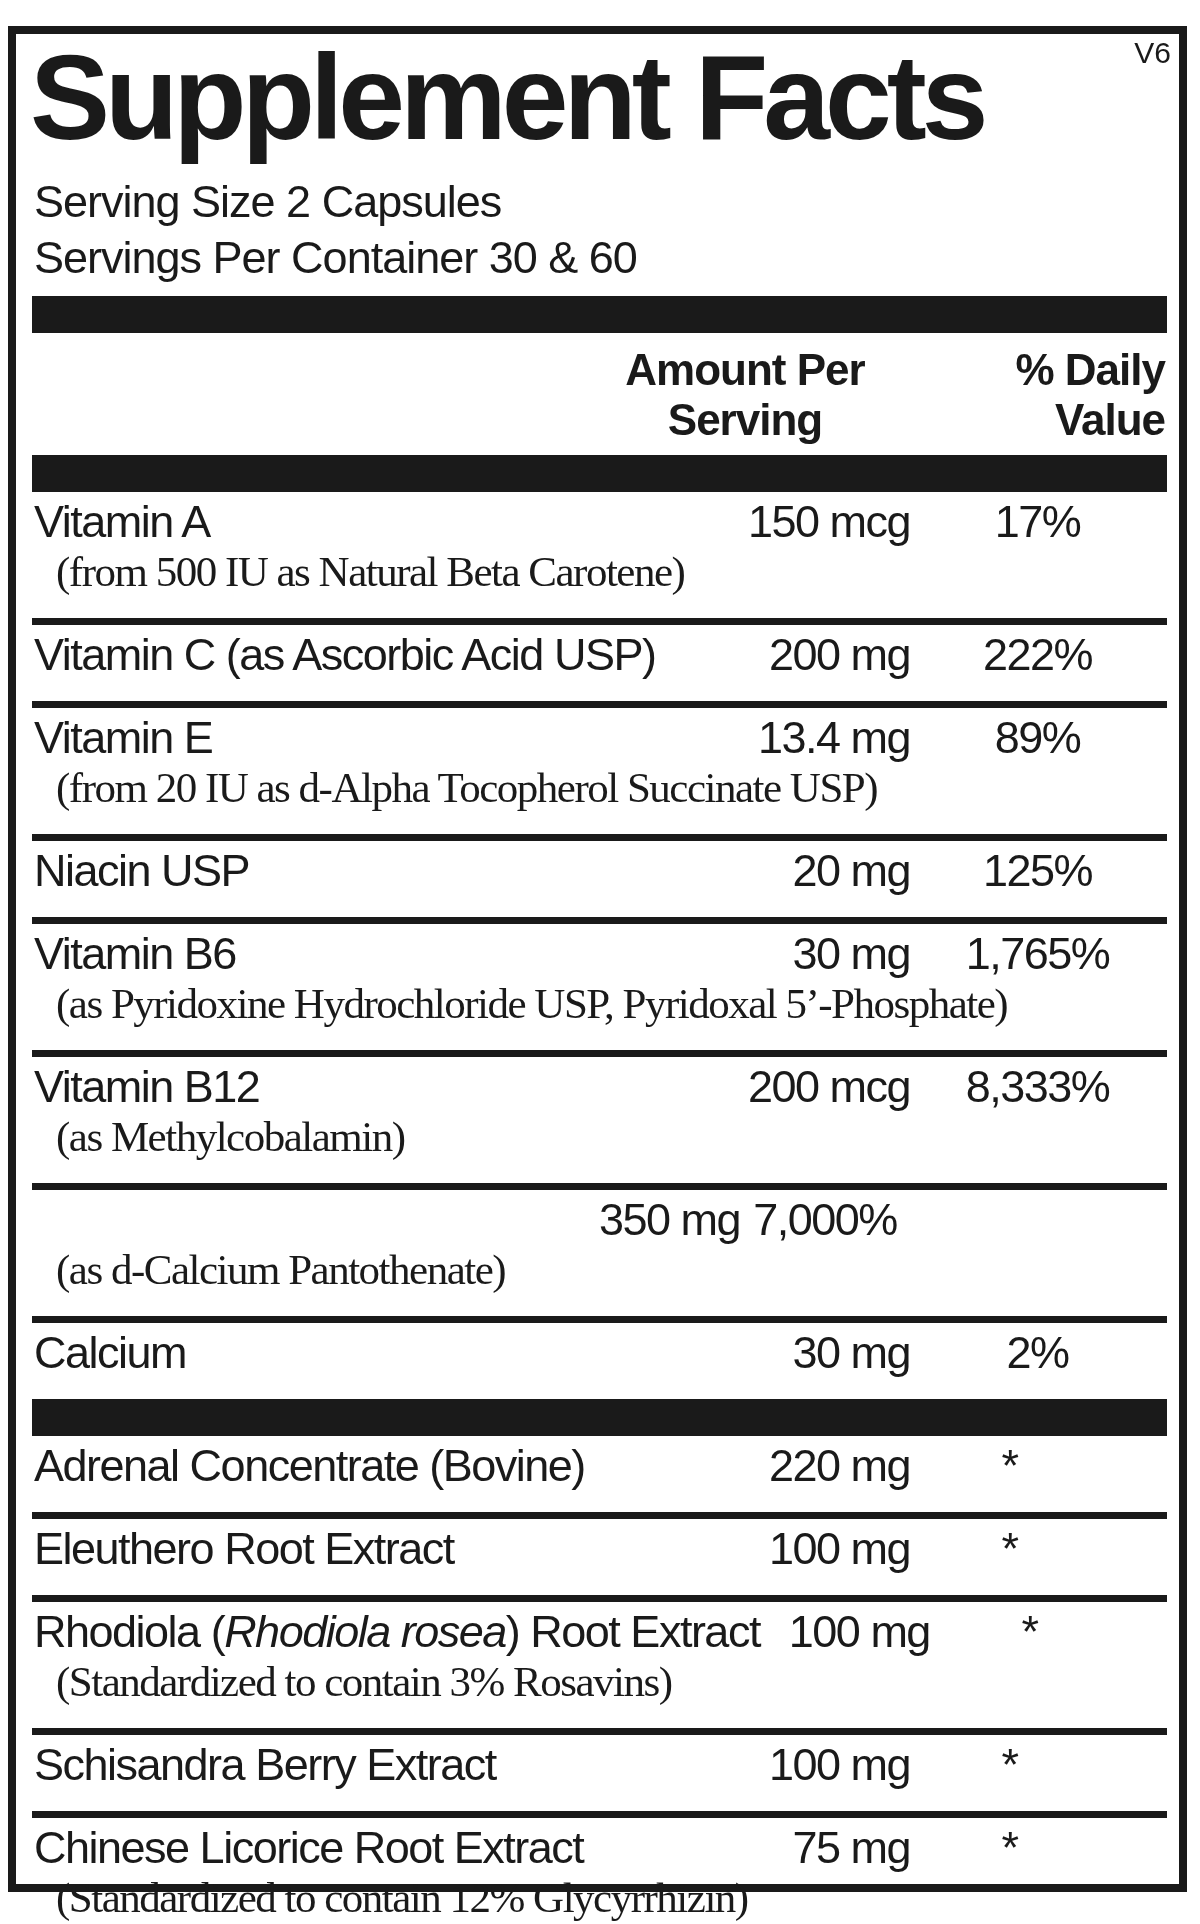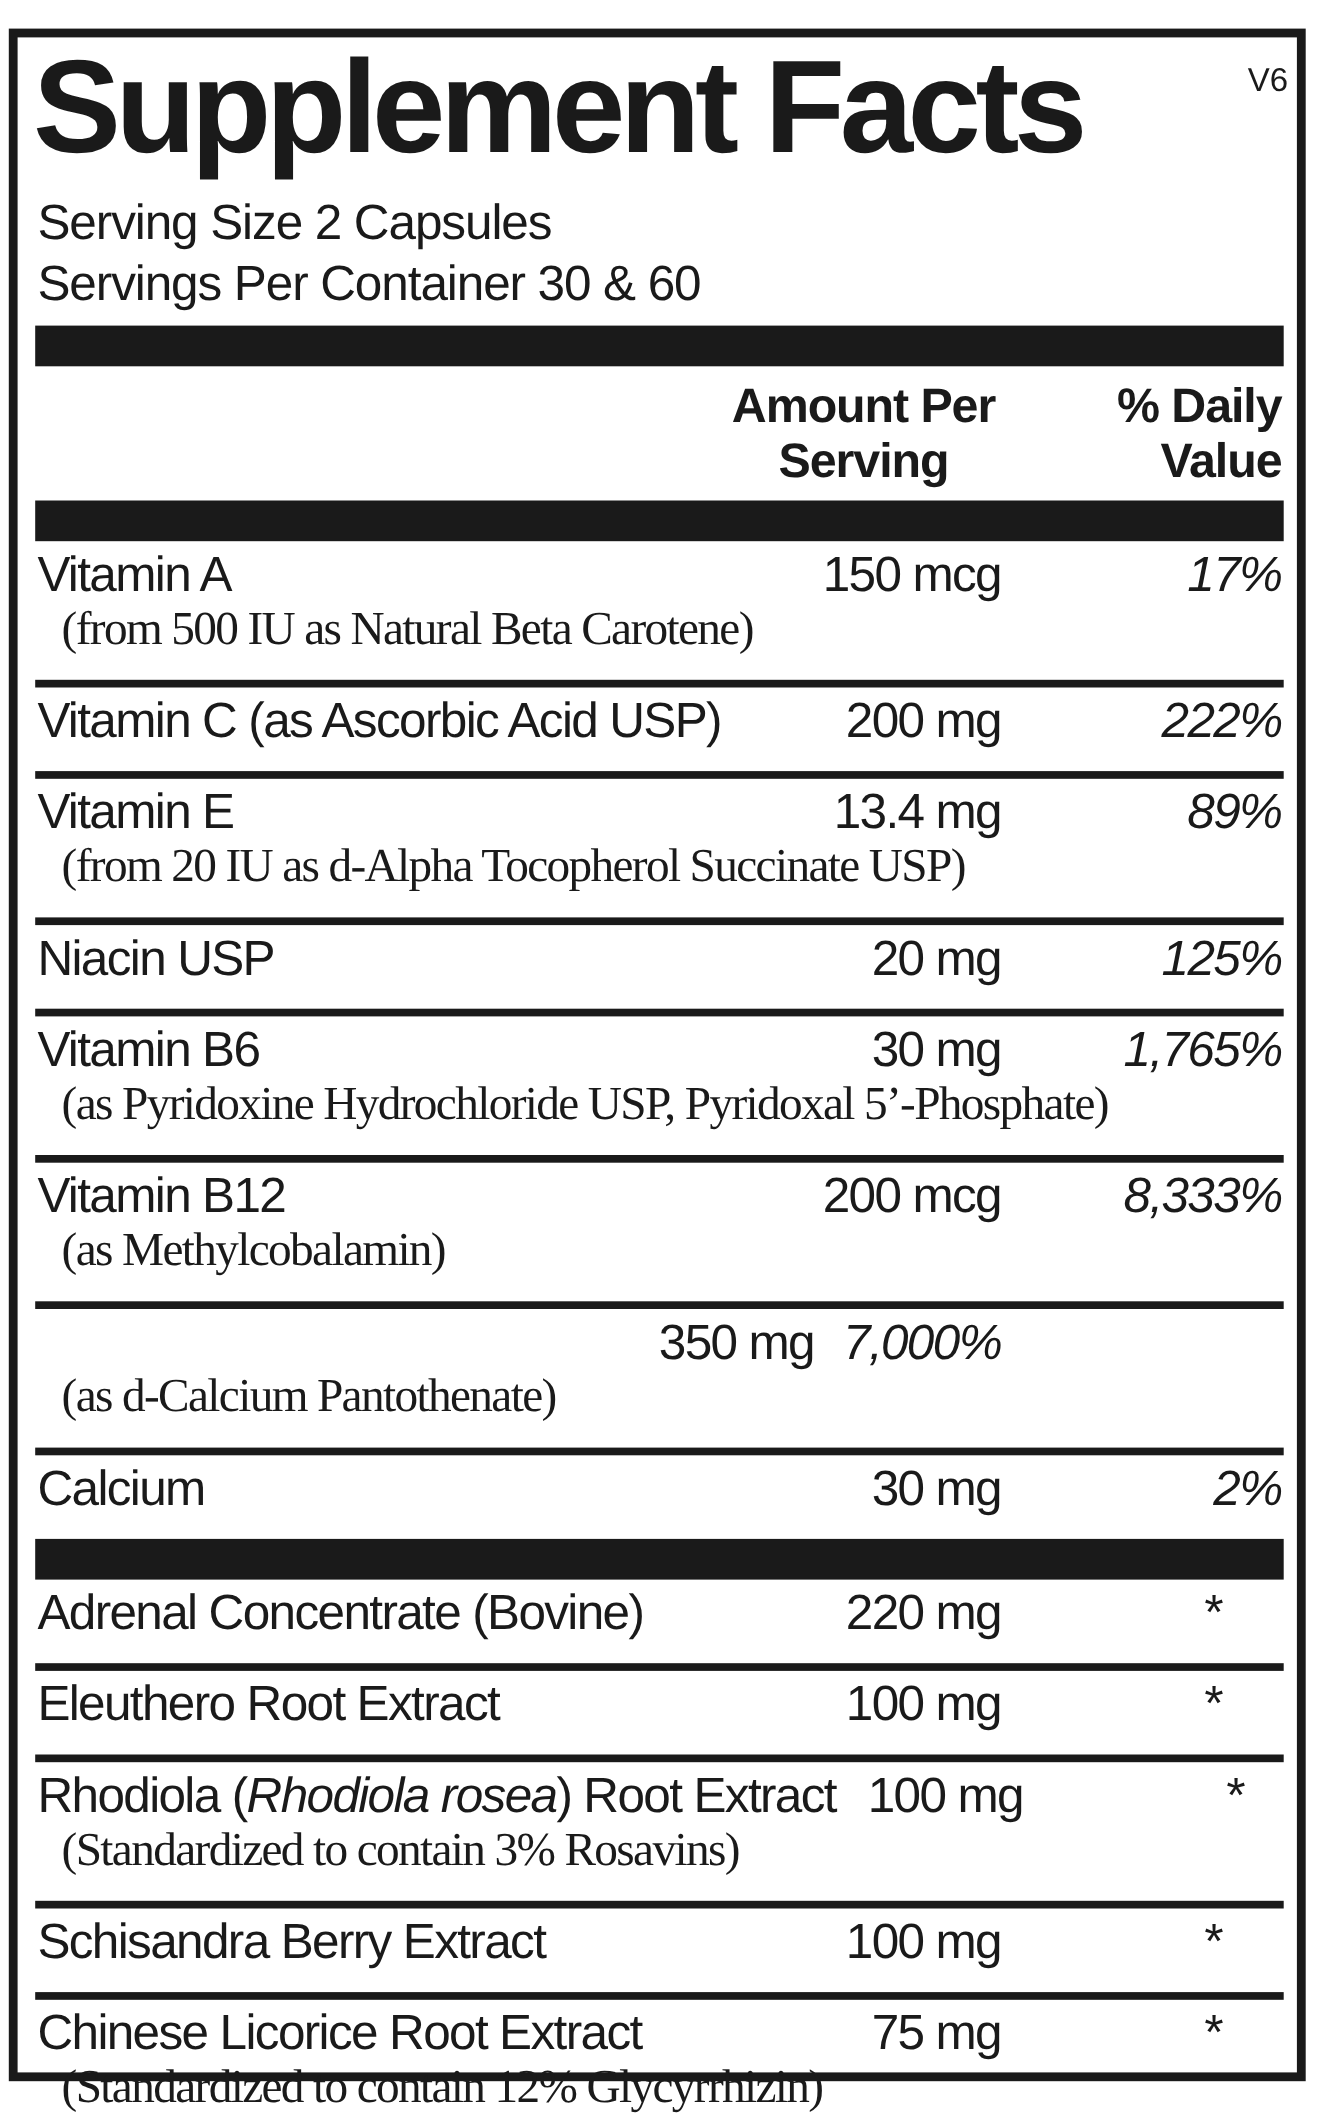--- a/index.html
+++ b/index.html
@@ -22,21 +22,20 @@
     border: 8px solid #1a1a1a;
     padding: 0 14px 0 18px;
     background: #ffffff;
   }
   .version {
     position: absolute;
     top: 2px;
     right: 8px;
     font-size: 30px;
     letter-spacing: 0;
-    margin-top: 21px;
   }
   .title {
     margin: 0;
     margin-left: -4px;
     font-size: 120px;
     font-weight: bold;
     letter-spacing: -5px;
     line-height: 1.05;
     white-space: nowrap;
   }
@@ -54,20 +53,21 @@
   }
   .bar.top { margin-top: 10px; }
   .head-row {
     display: grid;
     grid-template-columns: 1fr 260px 250px;
     padding: 12px 0 10px 0;
     font-weight: bold;
     font-size: 44px;
     line-height: 50px;
     letter-spacing: -1px;
+    gap: 40px;
   }
   .head-amount { text-align: center; }
   .head-dv { text-align: right; }
   .rows { }
   .sep {
     height: 7px;
     background: #1a1a1a;
     margin-left: -2px;
     margin-right: -2px;
   }
@@ -75,21 +75,21 @@
   .cells {
     display: grid;
     grid-template-columns: 1fr 170px 255px;
     font-size: 45px;
     line-height: 50px;
     letter-spacing: -1.5px;
   }
   .name { white-space: nowrap; }
   .name i { font-style: italic; }
   .amt { text-align: right; white-space: nowrap; }
-  .dv  { text-align: right; white-space: nowrap; font-style: italic; }
+  .dv  { text-align: center; white-space: nowrap; }
   .dv.star { padding-right: 56px; }
   .sub {
     font-size: 43px;
     line-height: 50px;
     letter-spacing: -1.5px;
     padding-left: 22px;
     white-space: nowrap;
     font-family: Liberation Serif, serif;
   }
   .sub:empty { display: none; }

